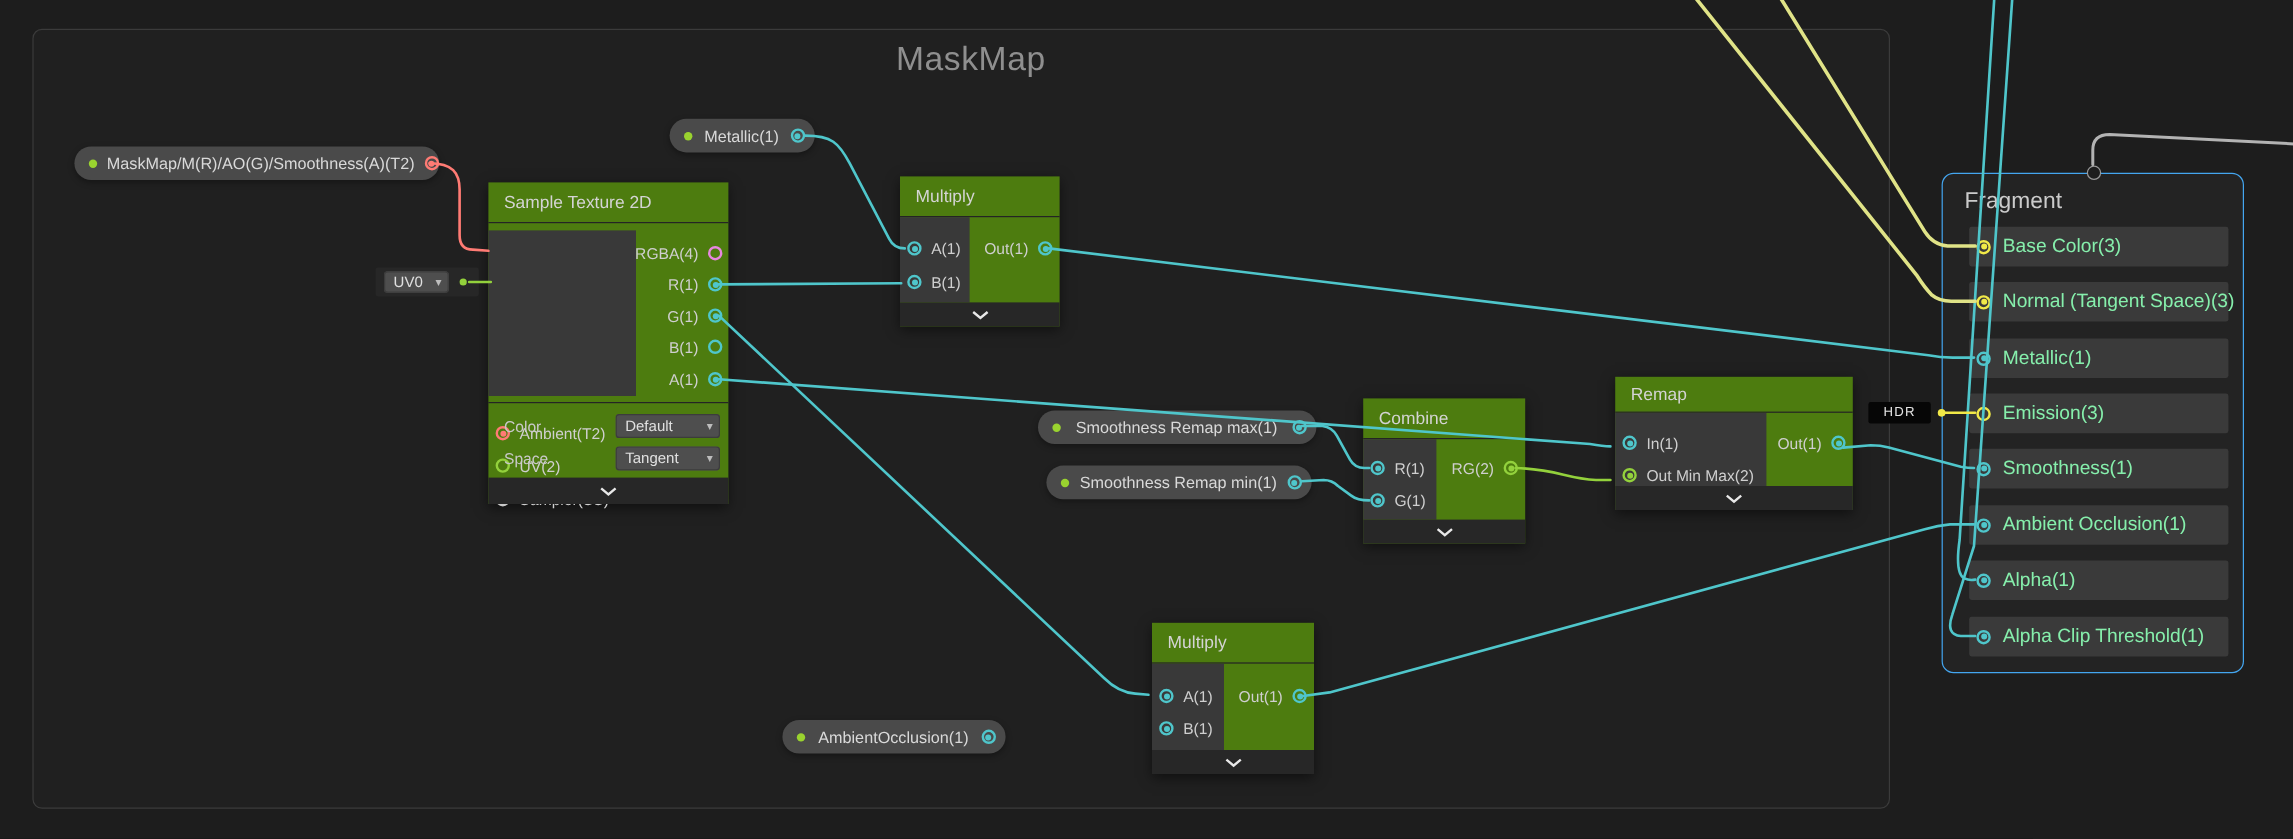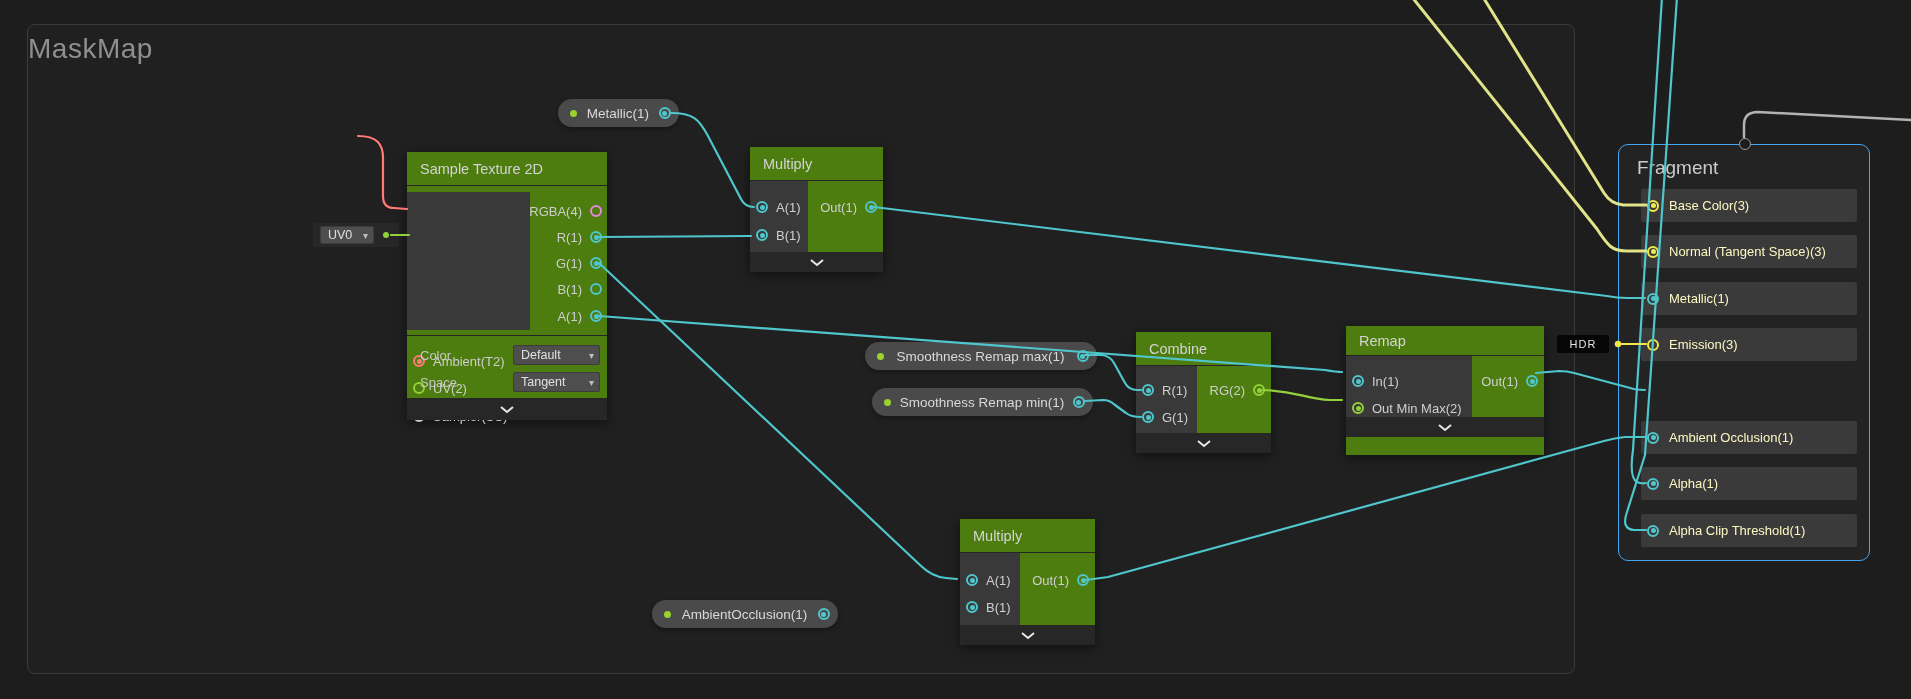--- a/index.html
+++ b/index.html
@@ -10,21 +10,21 @@
     -webkit-font-smoothing:antialiased;
   }
   
   .group-box{
     position:absolute;left:27px;top:24px;width:1546px;height:648px;
     border:1.5px solid #3b3b3b;border-radius:8px;
     background:rgba(255,255,255,0.015);
     z-index:0;
   }
   .group-title{
-    position:absolute;left:0;right:0;top:8px;
+    position:absolute;left:16px;right:0;top:8px;text-align:center;
     font-size:28px;color:#8f8f8f;letter-spacing:.5px;
   }
   
   .pill{
     position:absolute;height:28px;border-radius:14px;background:#4a4a4a;
     display:flex;align-items:center;justify-content:space-between;
     padding:0 8px 0 12px;box-sizing:border-box;gap:8px;
     color:#d9d9d9;font-size:13.5px;z-index:2;
     box-shadow:0 2px 5px rgba(0,0,0,.35);
   }
@@ -79,39 +79,44 @@
   
   .frag{
     position:absolute;left:1618px;top:144px;width:252px;height:417px;
     border:1.5px solid #44a6f0;border-radius:10px;background:#232323;
     box-sizing:border-box;z-index:1;
   }
   .frag-title{position:absolute;left:18px;top:12px;font-size:19px;color:#cbcbcb;}
   .frag-row{
     position:absolute;left:22px;width:216px;height:33px;background:#3a3a3a;border-radius:2px;
     display:flex;align-items:center;gap:10px;padding-left:6px;box-sizing:border-box;
-    font-size:13px;color:#fef9c3;white-space:nowrap;
+    font-size:16px;color:#86efac;white-space:nowrap;
   }
   .frag-stack-dot{
     position:absolute;left:120px;top:-7px;width:12px;height:12px;border-radius:50%;
     border:1.5px solid #9a9a9a;background:#1d1d1d;box-sizing:border-box;
   }
   
   svg.wires{position:absolute;left:0;top:0;z-index:5;pointer-events:none;}
   svg.wires path{fill:none;stroke-linejoin:round;stroke-linecap:round;}
 </style>
 </head>
 <body>
 
 <div id="canvas">
 
   <div class="group-box">
     <div class="group-title">MaskMap</div>
   </div>
 
+  <div class="pill" style="left:62px;top:122px;width:304px;">
+    <span class="dot"></span>
+    <span class="plabel">MaskMap/M(R)/AO(G)/Smoothness(A)(T2)</span>
+    <span class="ring red filled"></span>
+  </div>
 
   <div class="pill" style="left:558px;top:99px;width:121px;">
     <span class="dot"></span>
     <span class="plabel">Metallic(1)</span>
     <span class="ring cyan filled"></span>
   </div>
 
   <div class="pill" style="left:865px;top:342px;width:232px;">
     <span class="dot"></span>
     <span class="plabel">Smoothness Remap max(1)</span>
@@ -250,21 +255,21 @@
       <span class="ring green filled"></span>
       <span>RG(2)</span>
     </div>
     <div class="collapse" style="top:101px;height:20px;">
       <svg width="16" height="9">
           <polyline points="2,2 8,7 14,2" stroke="#e8e8e8" stroke-width="2" fill="none"></polyline>
         </svg>
     </div>
   </div>
 
-  <div class="node" style="left:1346px;top:326px;width:198px;height:129px;text-decoration:underline;">
+  <div class="node" style="left:1346px;top:314px;width:198px;height:111px;text-decoration:underline;">
     <div class="node-title" style="height:30px;line-height:30px;">Remap</div>
     <div class="in-panel" style="left:0;top:30px;width:126px;height:61px;"></div>
     <div class="prow" style="left:6px;top:45px;">
       <span class="ring cyan filled"></span>
       <span>In(1)</span>
     </div>
     <div class="prow" style="left:6px;top:72px;text-align:center;">
       <span class="ring green filled"></span>
       <span>Out Min Max(2)</span>
     </div>
@@ -294,20 +299,24 @@
       <span>Normal (Tangent Space)(3)</span>
     </div>
     <div class="frag-row" style="top:137px;">
       <span class="ring cyan filled"></span>
       <span>Metallic(1)</span>
     </div>
     <div class="frag-row" style="top:183px;">
       <span class="ring yellow"></span>
       <span>Emission(3)</span>
     </div>
+    <div class="frag-row" style="top:229px;">
+      <span class="ring cyan filled"></span>
+      <span>Smoothness(1)</span>
+    </div>
     <div class="frag-row" style="top:276px;">
       <span class="ring cyan filled"></span>
       <span>Ambient Occlusion(1)</span>
     </div>
     <div class="frag-row" style="top:322px;">
       <span class="ring cyan filled"></span>
       <span>Alpha(1)</span>
     </div>
     <div class="frag-row" style="top:369px;">
       <span class="ring cyan filled"></span>

